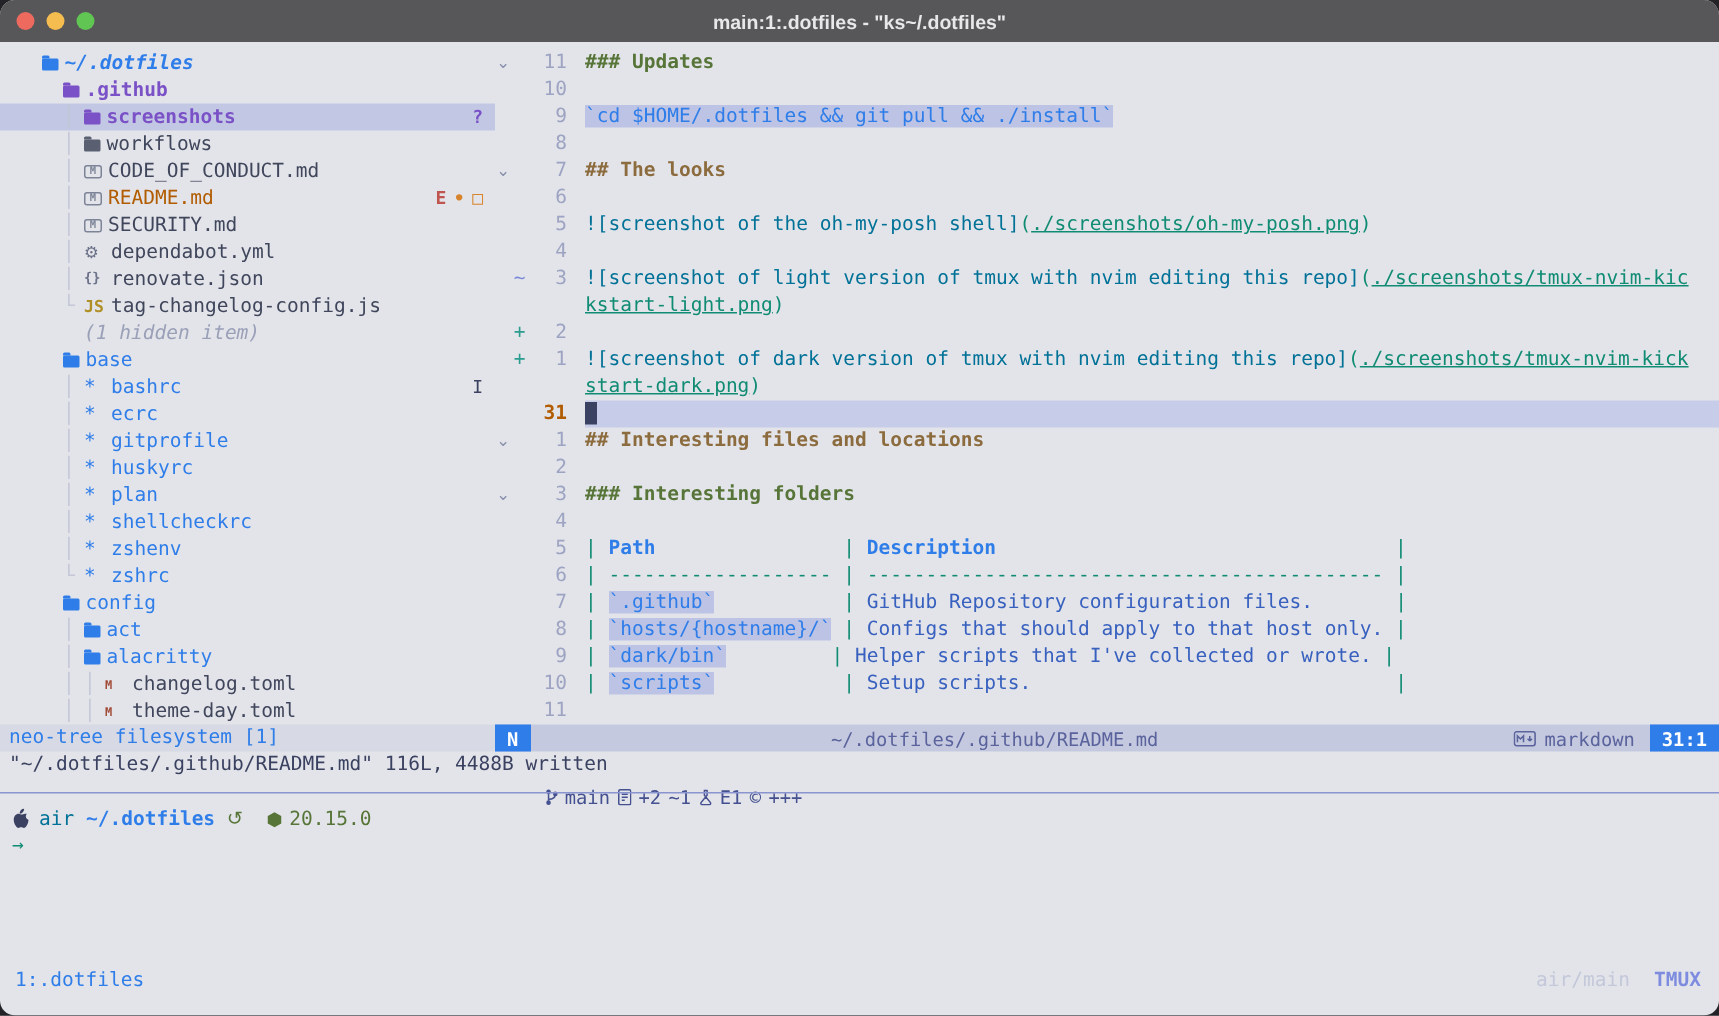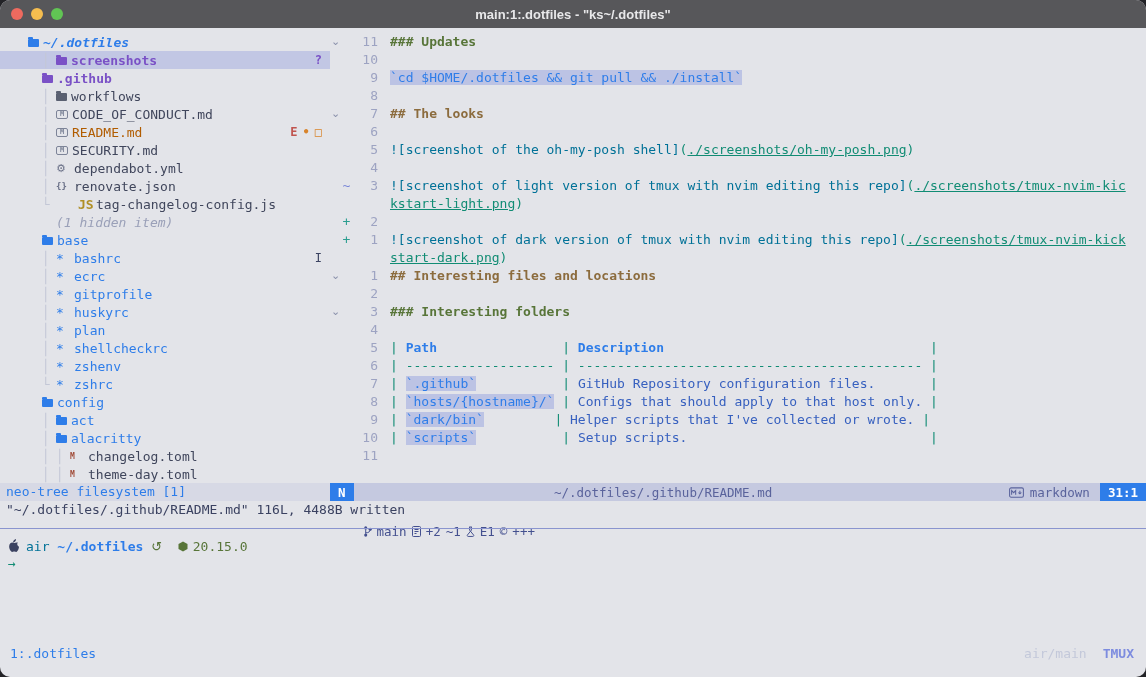--- a/index.html
+++ b/index.html
@@ -22,21 +22,21 @@
   .srow { height:18px; display:flex; align-items:center; padding-left:28px; white-space:pre; }
   .srow.selected { background:#c2c7e4; }
   .gcell { display:inline-block; width:14px; color:#c3c7d6; text-align:left; }
   .ic { display:inline-flex; width:14px; justify-content:flex-start; align-items:center; margin-right:4px; flex:none; }
   .ic-folder { position:relative; width:11px; height:8px; border-radius:1px; background:currentColor; margin-top:1px; }
   .ic-folder::before { content:""; position:absolute; top:-2px; left:0; width:5px; height:2px; background:currentColor; border-radius:1px 1px 0 0; }
   .c-blue{ color:#2e7de9; } .c-purple{ color:#7a51c6; } .c-gray{ color:#5a6071; }
   .ic-md { font-size:7px; font-weight:bold; color:#7d8498; border:1px solid #7d8498; border-radius:2px; width:12px; height:9px; line-height:7px; justify-content:center; }
   .ic-gear { font-family:"DejaVu Sans", sans-serif; font-size:11px; color:#6b7188; }
   .ic-braces { font-size:9px; font-weight:bold; color:#6b7188; }
-  .ic-js { font-size:13px; font-weight:bold; color:#b08f26;margin-left:22px; }
+  .ic-js { font-size:11px; font-weight:bold; color:#b08f26; }
   .ic-toml { font-size:8px; font-weight:bold; color:#a14d3a; }
   .ic-star { color:#2e7de9; font-size:13px; }
   .t-root { color:#2e7de9; font-weight:bold; font-style:italic; }
   .t-purple { color:#7a51c6; font-weight:600; }
   .t-dark { color:#40465c; }
   .t-blue { color:#2e7de9; }
   .t-orange { color:#b15c00; }
   .t-hidden { color:#9aa0b8; font-style:italic; }
   .badges { margin-left:auto; margin-right:8px; display:flex; gap:5px; font-size:12px; }
   .badge { font-weight:bold; }
@@ -106,35 +106,35 @@
     <div class="sidebar">
       <div class="tree">
 
           <div class="srow">
             <span class="pre"></span>
             <span class="ic ic-folder c-blue"></span>
             <span class="slabel t-root">~/.dotfiles</span>
             <span class="badges"></span>
           </div>
 
+          <div class="srow">
+            <span class="pre"><span class="gcell"> </span></span>
+            <span class="ic ic-folder c-purple"></span>
+            <span class="slabel t-purple">.github</span>
+            <span class="badges"></span>
+          </div>
+
           <div class="srow selected">
             <span class="pre"><span class="gcell"> </span><span class="gcell">│</span></span>
             <span class="ic ic-folder c-purple"></span>
             <span class="slabel t-purple">screenshots</span>
             <span class="badges"><span class="badge b-purple">?</span></span>
           </div>
 
           <div class="srow">
-            <span class="pre"><span class="gcell"> </span></span>
-            <span class="ic ic-folder c-purple"></span>
-            <span class="slabel t-purple">.github</span>
-            <span class="badges"></span>
-          </div>
-
-          <div class="srow">
             <span class="pre"><span class="gcell"> </span><span class="gcell">│</span></span>
             <span class="ic ic-folder c-gray"></span>
             <span class="slabel t-dark">workflows</span>
             <span class="badges"></span>
           </div>
 
           <div class="srow">
             <span class="pre"><span class="gcell"> </span><span class="gcell">│</span></span>
             <span class="ic ic-md">M</span>
             <span class="slabel t-dark">CODE_OF_CONDUCT.md</span>
@@ -370,20 +370,26 @@
           <span class="ltext"><span class=" mdlabel">![screenshot of dark version of tmux with nvim editing this repo]</span><span class=" mdpunct">(</span><span class=" mdurl">./screenshots/tmux-nvim-kick</span></span>
         </div>
 
         <div class="eline">
           <span class="fold"></span>
           <span class="sign"></span>
           <span class="lnum"></span>
           <span class="ltext"><span class=" mdurl">start-dark.png</span><span class=" mdpunct">)</span></span>
         </div>
 
+        <div class="eline cursorline">
+          <span class="fold"></span>
+          <span class="sign"></span>
+          <span class="lnum n-cur">31</span>
+          <span class="ltext"><span class=" cursor"> </span></span>
+        </div>
 
         <div class="eline">
           <span class="fold">⌄</span>
           <span class="sign"></span>
           <span class="lnum">1</span>
           <span class="ltext"><span class=" mdh2">## Interesting files and locations</span></span>
         </div>
 
         <div class="eline">
           <span class="fold"></span>

